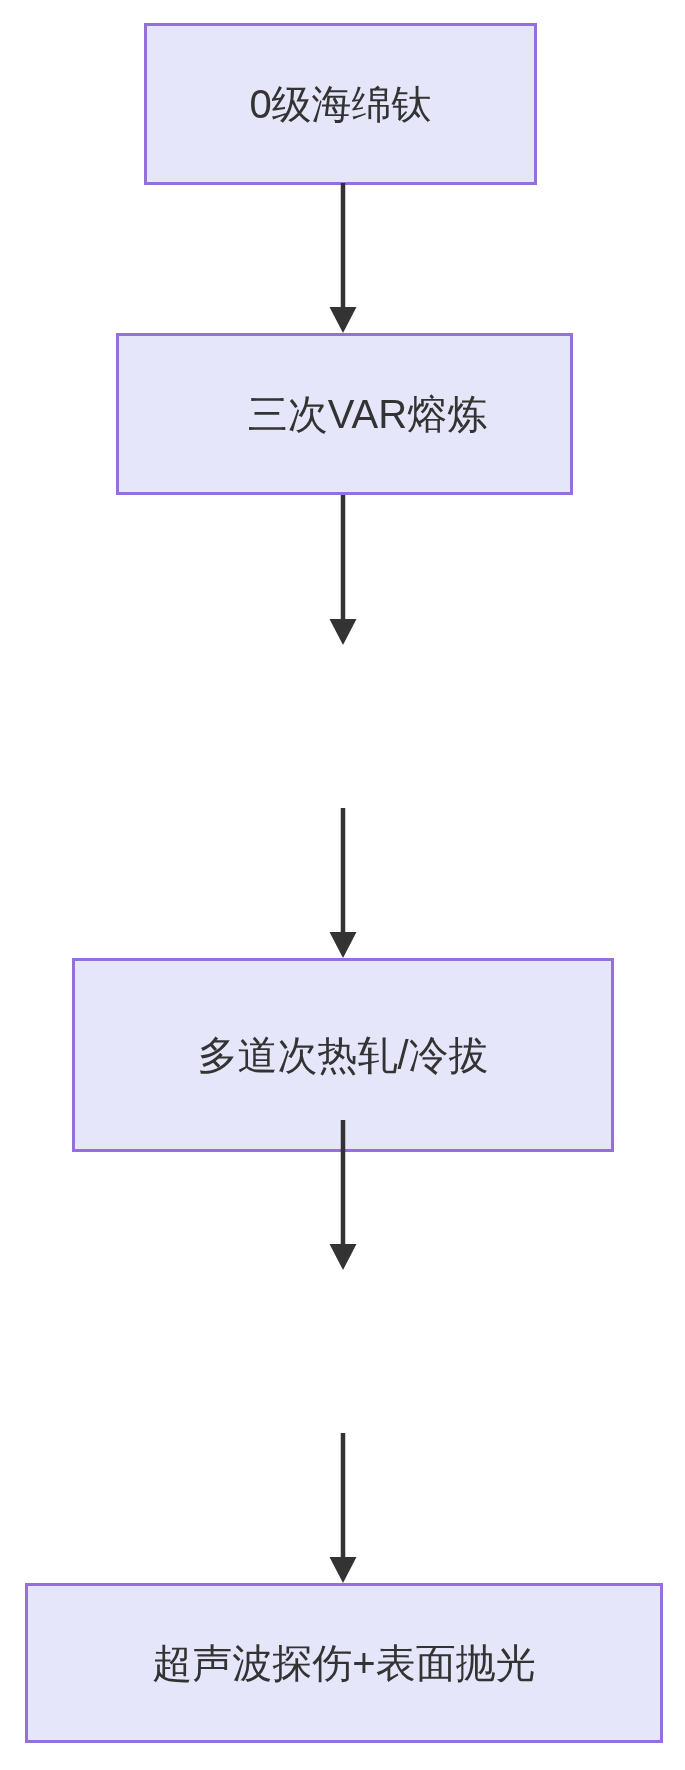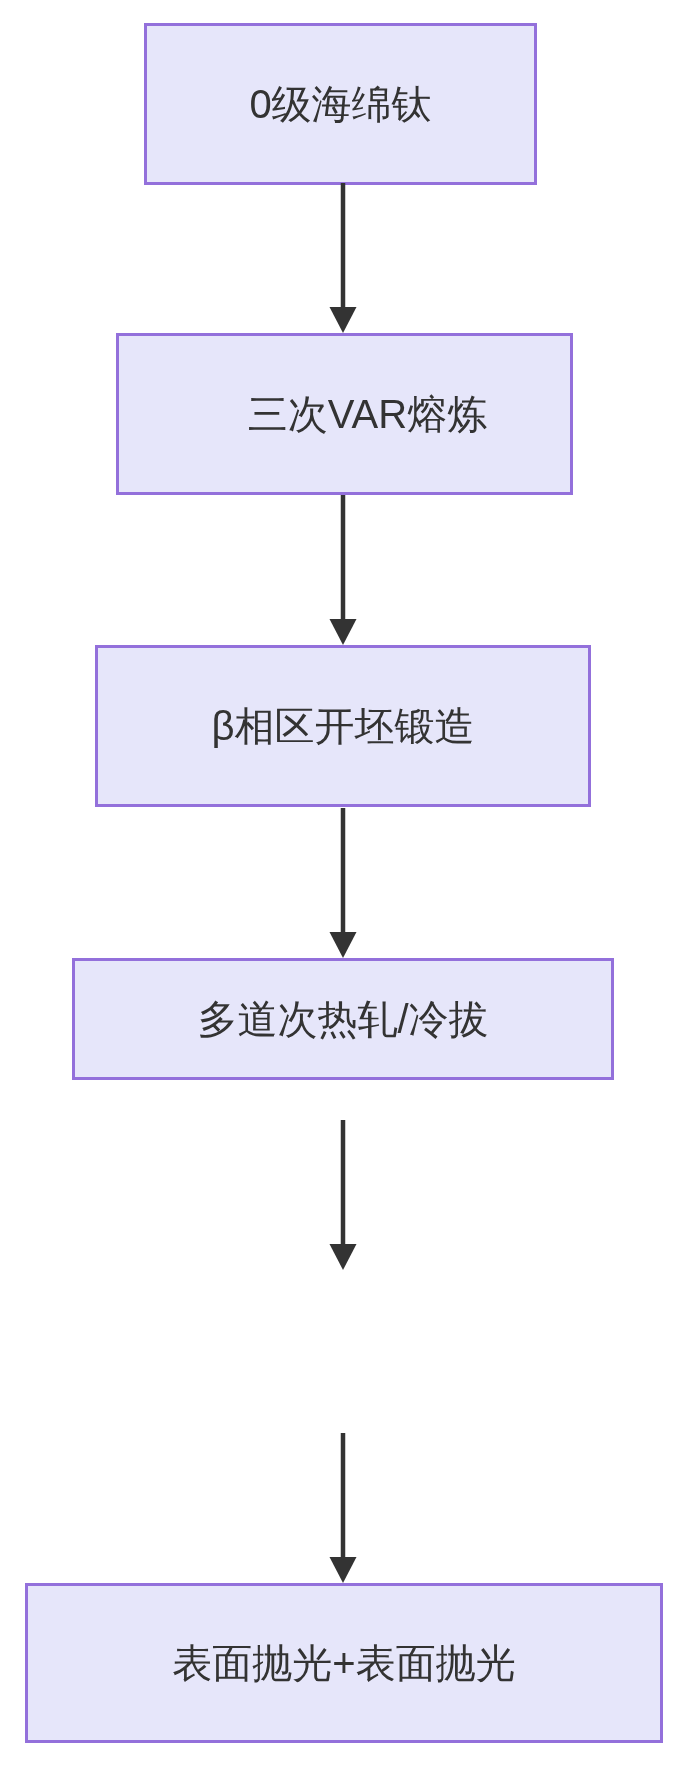--- a/index.html
+++ b/index.html
@@ -33,21 +33,21 @@
   }
   .arrow {
     position: absolute;
     width: 40px;
     height: 150px;
   }
   
   #node-0 { left: 144px; top: 23px;   width: 393px; height: 162px; }
   #node-1 { left: 116px; top: 333px;  width: 457px; height: 162px; padding-left: 46px; }
   #node-2 { left: 95px;  top: 645px;  width: 496px; height: 162px; }
-  #node-3 { left: 72px;  top: 958px;  width: 542px; height: 122px; }
+  #node-3 { left: 72px;  top: 958px;  width: 542px; height: 194px; }
   #node-4 { left: 25px;  top: 1270px; width: 638px; height: 162px; }
   #node-5 { left: 25px;  top: 1583px; width: 638px; height: 160px; }
   
   #arrow-0 { left: 323px; top: 183px; }
   #arrow-1 { left: 323px; top: 495px; }
   #arrow-2 { left: 323px; top: 808px; }
   #arrow-3 { left: 323px; top: 1120px; }
   #arrow-4 { left: 323px; top: 1433px; }
 </style>
 </head>
@@ -66,23 +66,20 @@
 
   <div class="node" id="node-1">
     <span class="label">三次VAR熔炼</span>
   </div>
 
   <svg class="arrow" id="arrow-1" width="40" height="150" viewBox="0 0 40 150" xmlns="http://www.w3.org/2000/svg">
     <line x1="20" y1="0" x2="20" y2="126" stroke="#333333" stroke-width="4.5"></line>
     <path d="M6.5,124 L33.5,124 L20,150 Z" fill="#333333"></path>
   </svg>
 
-  <div class="node" id="node-2">
-    <span class="label">β相区开坯锻造</span>
-  </div>
 
   <svg class="arrow" id="arrow-2" width="40" height="150" viewBox="0 0 40 150" xmlns="http://www.w3.org/2000/svg">
     <line x1="20" y1="0" x2="20" y2="126" stroke="#333333" stroke-width="4.5"></line>
     <path d="M6.5,124 L33.5,124 L20,150 Z" fill="#333333"></path>
   </svg>
 
   <div class="node" id="node-3">
     <span class="label">多道次热轧/冷拔</span>
   </div>
 
@@ -91,16 +88,16 @@
     <path d="M6.5,124 L33.5,124 L20,150 Z" fill="#333333"></path>
   </svg>
 
 
   <svg class="arrow" id="arrow-4" width="40" height="150" viewBox="0 0 40 150" xmlns="http://www.w3.org/2000/svg">
     <line x1="20" y1="0" x2="20" y2="126" stroke="#333333" stroke-width="4.5"></line>
     <path d="M6.5,124 L33.5,124 L20,150 Z" fill="#333333"></path>
   </svg>
 
   <div class="node" id="node-5">
-    <span class="label">表面抛光+表面抛光</span>
+    <span class="label">超声波探伤+表面抛光</span>
   </div>
 
 </div>
 
 </body></html>

